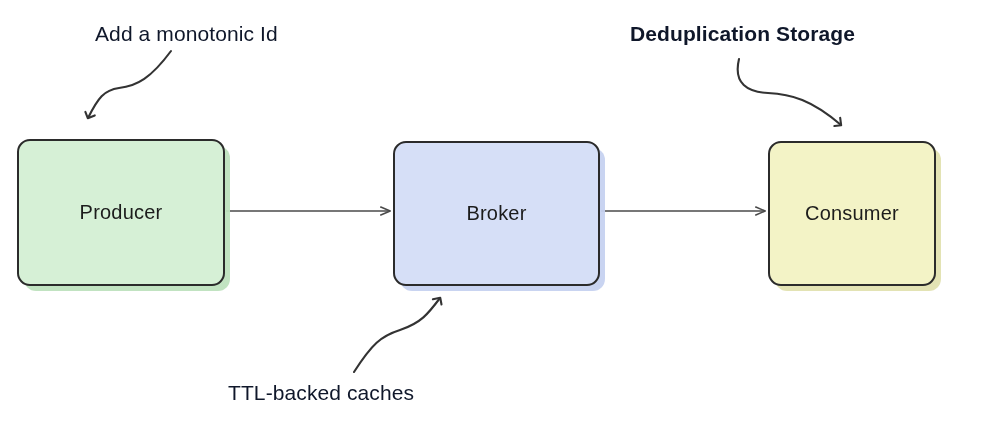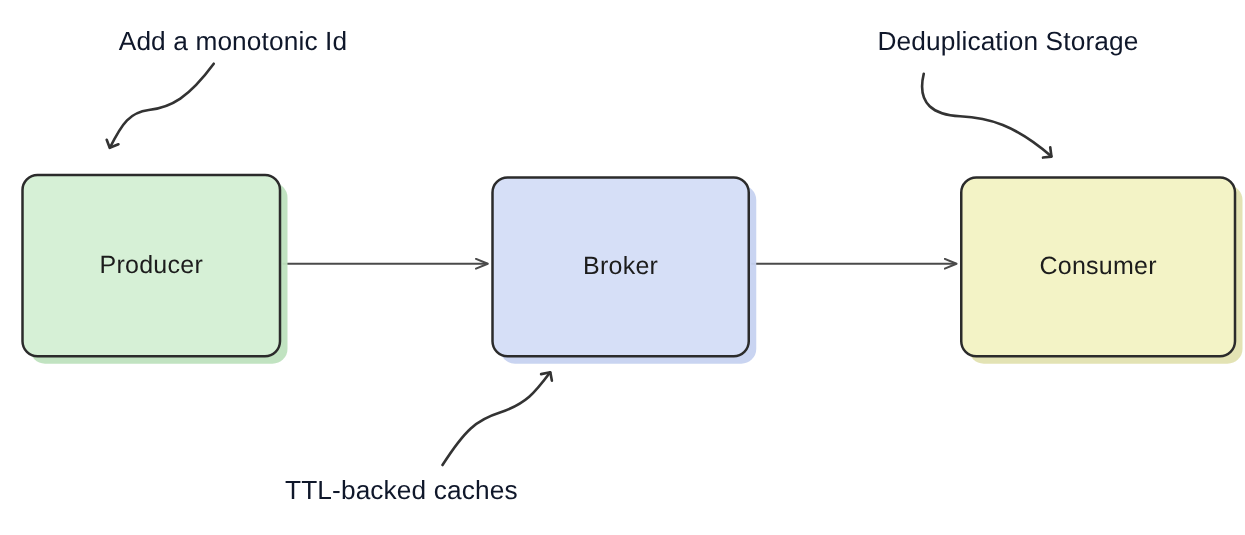--- a/index.html
+++ b/index.html
@@ -28,33 +28,33 @@
     background:#d6f0d6;
     box-shadow:6px 6px 0 -1px rgba(190,226,190,.95);
   }
   #node-broker{
     left:393px;top:141px;width:207px;height:145px;
     background:#d6dff7;
     box-shadow:6px 6px 0 -1px rgba(198,210,240,.95);
     justify-content:center;
   }
   #node-consumer{
-    left:768px;top:141px;width:221px;height:145px;
+    left:768px;top:141px;width:168px;height:145px;
     background:#f3f3c6;
     box-shadow:6px 6px 0 -1px rgba(226,226,176,.95);
   }
   .annotation{
     position:absolute;
     font-size:21px;
     color:#0f172a;
     white-space:nowrap;
     letter-spacing:.1px;
   }
   #ann-monotonic{left:95px;top:22px;}
-  #ann-dedup{left:702px;top:22px;}
+  #ann-dedup{left:630px;top:22px;font-weight:bold;}
   #ann-ttl{left:228px;top:381px;}
   .link-line,.ann-arrow{fill:none;stroke:#4a4a4a;}
   .link-line{stroke-width:1.6;}
   .ann-arrow{stroke:#333;stroke-width:2.1;stroke-linecap:round;}
 </style>
 </head>
 <body>
 
 <svg id="canvas" viewBox="0 0 996 428">
   <defs>

